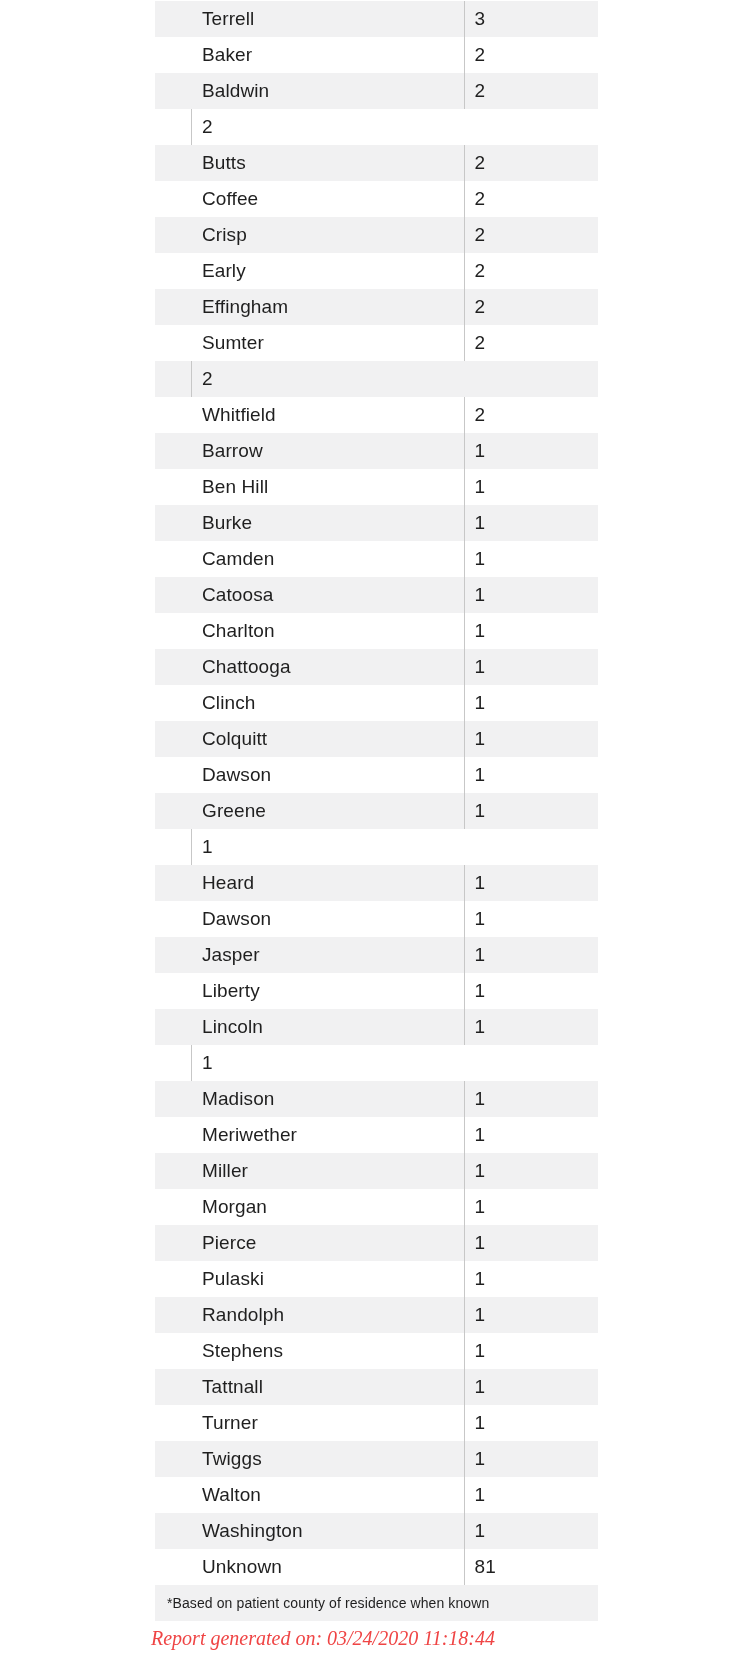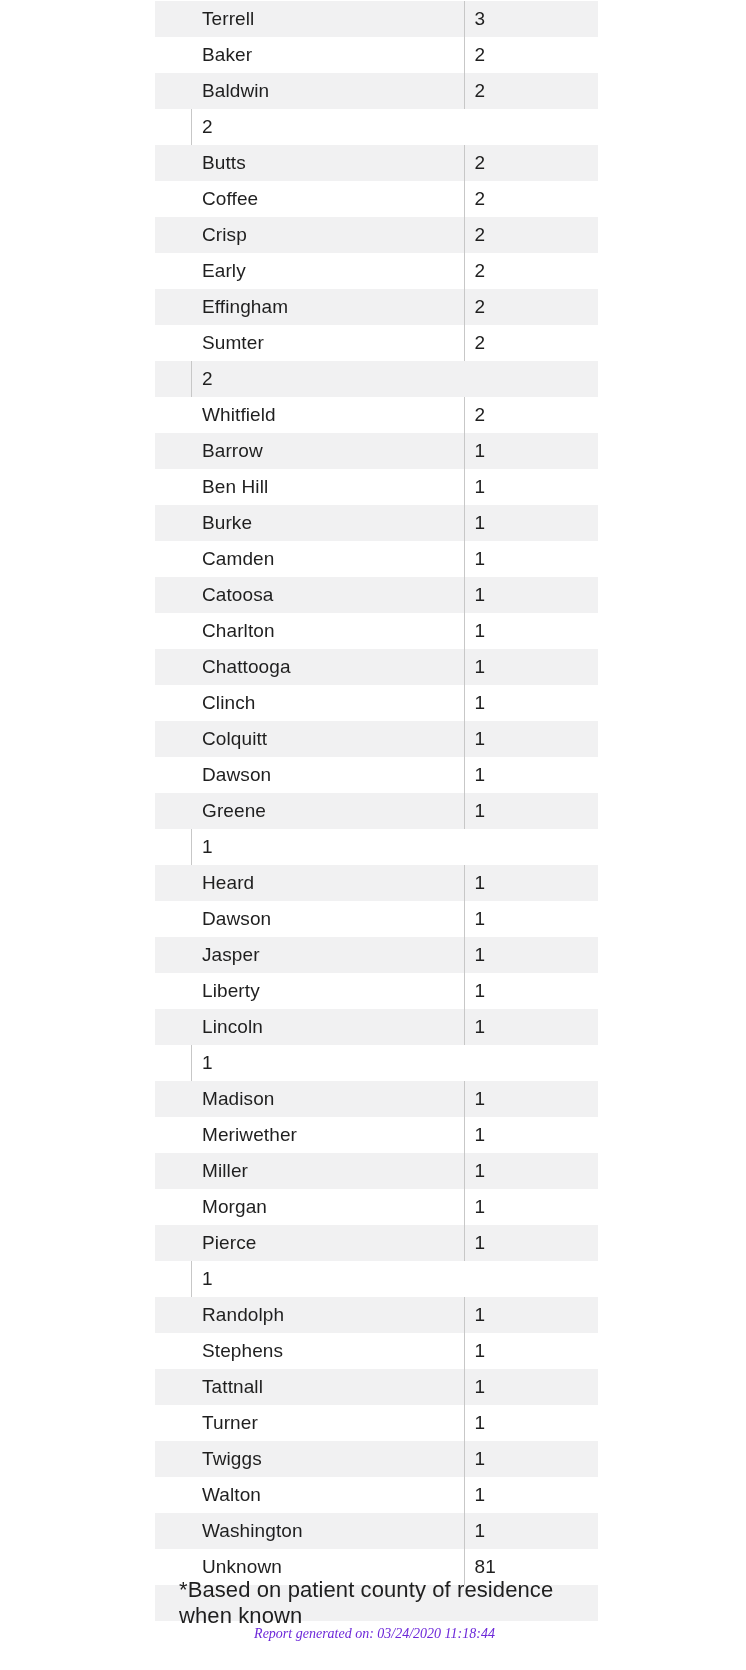--- a/index.html
+++ b/index.html
@@ -44,34 +44,33 @@
   .cell.count {
     width: 146px;
     padding-left: 10px;
     border-left: 1px solid #c7c7c7;
   }
   .footnote {
     height: 36px;
     background: #f1f1f2;
     display: flex;
     align-items: center;
-    padding-left: 24px;
+    padding-left: 12px;
     box-sizing: border-box;
-    font-size: 22px;
+    font-size: 14px;
     letter-spacing: 0.1px;
   }
   .report-line {
     margin-top: 5px;
     margin-left: -4px;
     font-family: "Liberation Serif", serif;
     font-style: italic;
-    font-size: 14px;
-    color: #6d28d9;
+    font-size: 20px;
+    color: #ef4444;
     line-height: 1.2;
-    text-align: center;
   }
 </style>
 </head>
 <body>
 
 <div class="table-wrap">
   <div class="rows">
       <div class="row">
         <div class="cell county">Terrell</div>
         <div class="cell count">3</div>
@@ -202,20 +201,21 @@
       </div>
       <div class="row">
         <div class="cell county">Morgan</div>
         <div class="cell count">1</div>
       </div>
       <div class="row">
         <div class="cell county">Pierce</div>
         <div class="cell count">1</div>
       </div>
       <div class="row">
+        <div class="cell county">Pulaski</div>
         <div class="cell count">1</div>
       </div>
       <div class="row">
         <div class="cell county">Randolph</div>
         <div class="cell count">1</div>
       </div>
       <div class="row">
         <div class="cell county">Stephens</div>
         <div class="cell count">1</div>
       </div>

